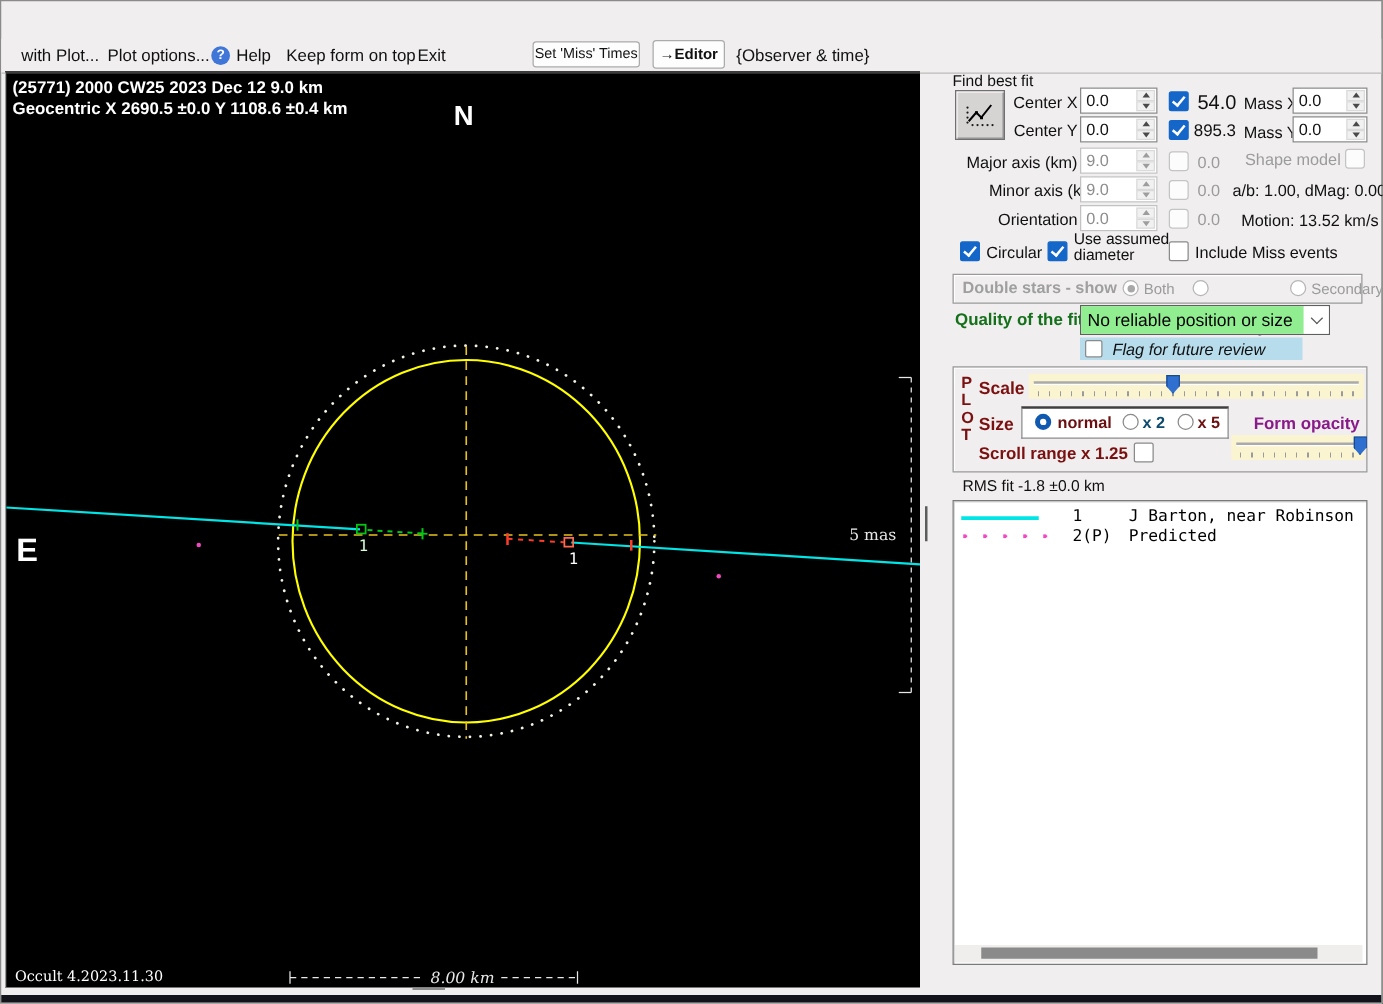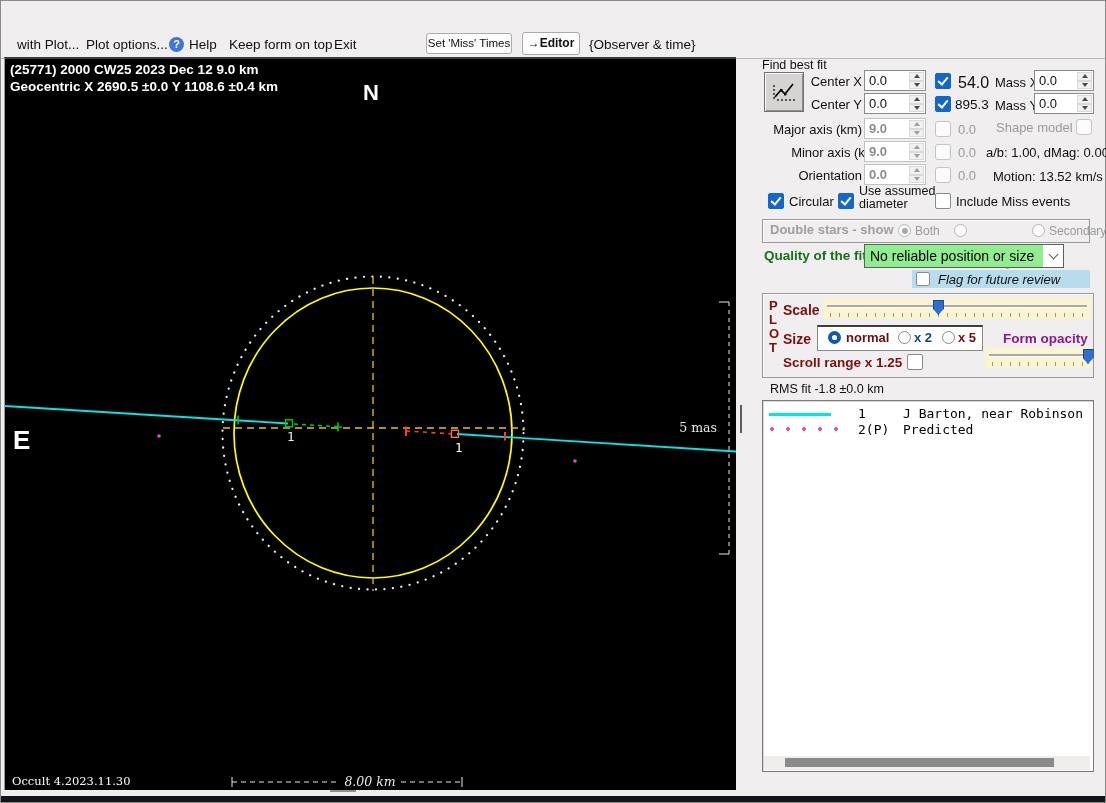--- a/index.html
+++ b/index.html
@@ -30,31 +30,31 @@
   .cb.disabled{border-color:#c4c4c4;background:#fcfcfc;border-radius:3px;}
   .radio{position:absolute;width:11px;height:11px;border-radius:50%;background:#fff;border:1px solid #8a8a8a;}
   .radio.sel-blue{width:5px;height:5px;border:4px solid #1059b0;}
   .radio.sel-blue::after{content:"";position:absolute;left:0.5px;top:0.5px;width:4px;height:4px;border-radius:50%;background:#fff;}
   .radio.disabled{border-color:#b5b5b5;}
   .radio.sel-gray::after{content:"";position:absolute;left:2.5px;top:2.5px;width:6px;height:6px;border-radius:50%;background:#a8a8a8;}
   .spin{position:absolute;background:#fff;border:1px solid #8a8a8a;height:19px;display:flex;}
   .spin .val{flex:1;font-size:13px;padding:2px 0 0 4px;color:#111;}
   .spin .btns{width:15px;display:flex;flex-direction:column;margin:1px;}
   .spin .btns div{flex:1;display:flex;align-items:center;justify-content:center;background:#f1f1f1;border:1px solid #dadada;}
-  .spin.disabled{border-color:#c2c2c2;font-weight:bold;}
+  .spin.disabled{border-color:#c2c2c2;}
   .spin.disabled .val{color:#8d8d8d;}
   .tu{width:0;height:0;border-left:3px solid transparent;border-right:3px solid transparent;border-bottom:4px solid #4a4a4a;}
   .td{width:0;height:0;border-left:3px solid transparent;border-right:3px solid transparent;border-top:4px solid #4a4a4a;}
   .spin.disabled .tu{border-bottom-color:#9d9d9d}.spin.disabled .td{border-top-color:#9d9d9d}
   .groupbox{position:absolute;border:1px solid #9a9a9a;box-shadow:1px 1px 0 #fff inset;}
   .dd{position:absolute;border:1px solid #5f5f5f;background:#fff;display:flex;}
   .dd .field{flex:1;background:#90ee90;font-size:14px;padding:3px 0 0 5px;color:#000000;}
   .dd .btn{width:20px;display:flex;align-items:center;justify-content:center;background:#fff;}
   .chev{width:6px;height:6px;border-right:1.6px solid #5a5a5a;border-bottom:1.6px solid #5a5a5a;transform:rotate(45deg);margin-top:-3px;}
-  .flag-strip{position:absolute;background:#b7dcec;margin-left:48px;}
+  .flag-strip{position:absolute;background:#b7dcec;}
   .slider{position:absolute;background:#fbf4d0;}
   .slider .track{position:absolute;left:4px;right:4px;top:6px;height:2px;background:#aaa;box-shadow:0 1px 0 #fff;}
   .slider .ticks{position:absolute;left:7px;right:5px;bottom:2px;height:4px;background-image:repeating-linear-gradient(90deg,#9a9a9a 0 1px,transparent 1px 9px);}
   .slider .thumb{position:absolute;top:1px;width:9px;height:13px;background:#2e6fd0;border:1px solid #17498f;clip-path:polygon(0 0,100% 0,100% 58%,50% 100%,0 58%);}
   .maroon{color:#7b1010;font-weight:bold;}
   .purple{color:#8a1a8a;font-weight:bold;}
   .qgreen{color:#15701c;font-weight:bold;}
   .listbox{position:absolute;background:#fff;border:1px solid #7a7a7a;box-shadow:1px 1px 0 #d8d8d8 inset;}
   .mono{font-family:"DejaVu Sans Mono",monospace;font-size:13px;color:#000;}
   .legend-line{position:absolute;background:#00e5e5;}

